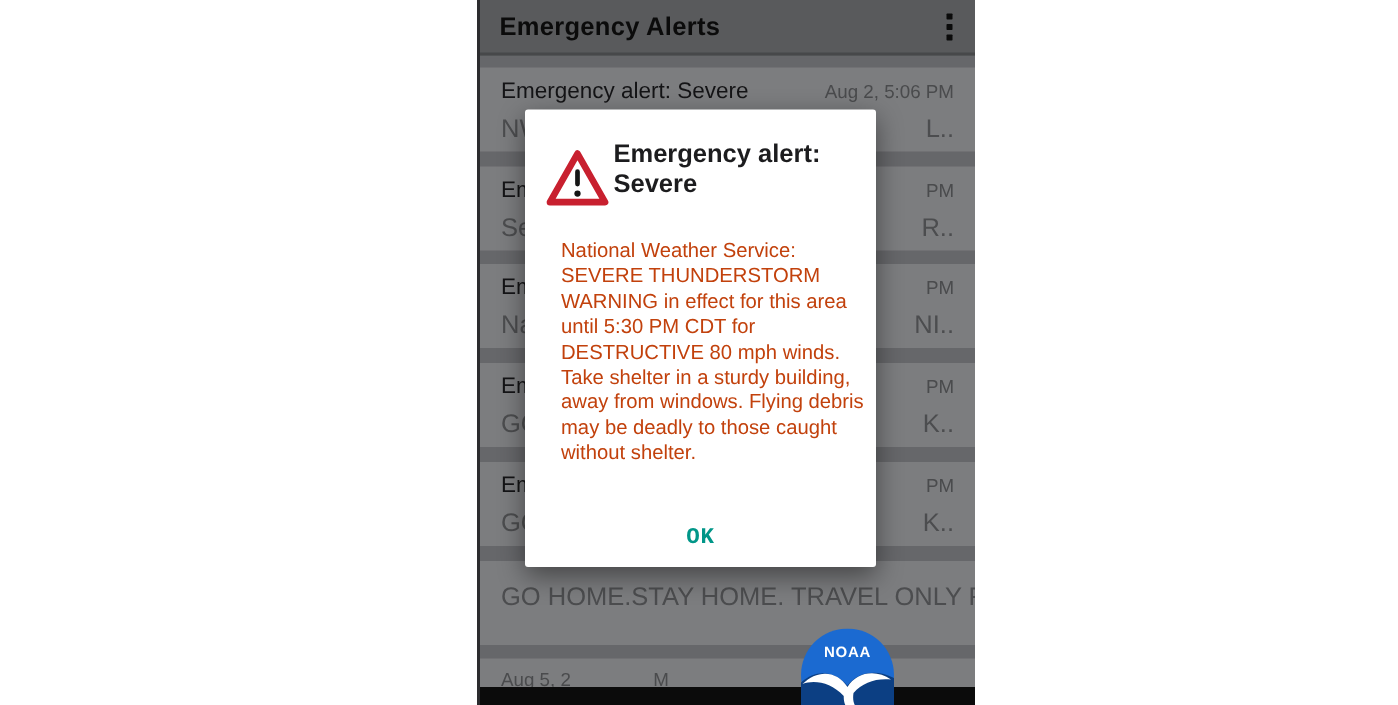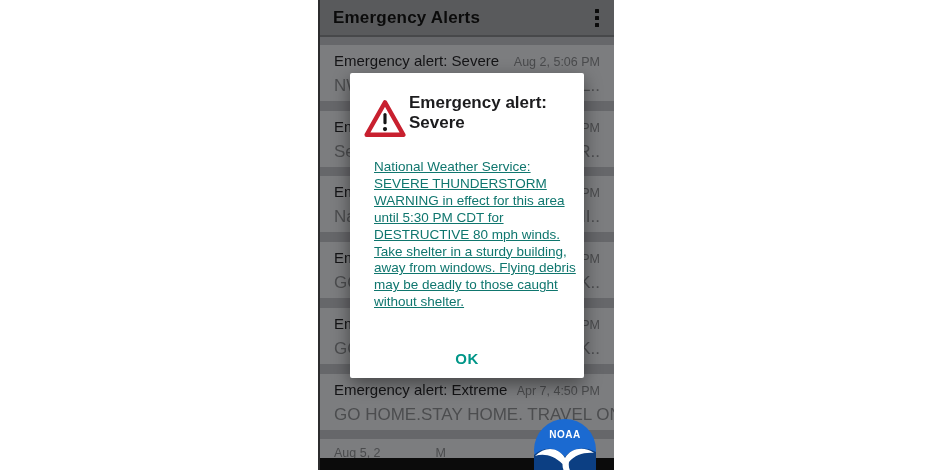--- a/index.html
+++ b/index.html
@@ -1,21 +1,21 @@
 <!DOCTYPE html>
 <html><head>
 <meta charset="utf-8">
 <style>
   * { margin:0; padding:0; box-sizing:border-box; }
   html,body { width:932px; height:470px; background:#ffffff; overflow:hidden;
               font-family:"Liberation Sans","DejaVu Sans",sans-serif; }
   .canvas { position:relative; width:932px; height:470px; background:#ffffff; }
 
   
-  .phone { position:absolute; left:318px; top:0; width:296px; height:470px;
+  .phone { position:absolute; left:318px; top:0; width:332px; height:470px;
            background:#66676a; overflow:hidden; border-left:2px solid #2c2c2e; }
 
   
   .app-header { position:absolute; left:0; top:0; width:100%; height:37px;
                 background:#595a5c; border-bottom:2px solid #47484a;
                 display:flex; align-items:center; justify-content:space-between;
                 padding:0 13px; }
   .app-title { font-size:17px; font-weight:bold; color:#0b0b0b; letter-spacing:0.2px; }
   .kebab { display:flex; flex-direction:column; gap:3px; padding:4px 2px; cursor:pointer; }
   .kebab span { width:4px; height:4px; background:#0b0b0b; border-radius:0.5px; }
@@ -40,25 +40,25 @@
 
   
   .dialog { position:absolute; left:30px; top:73px; width:234px; height:305px;
             background:#ffffff; border-radius:2px; z-index:10;
             box-shadow:0 6px 18px rgba(0,0,0,0.45); }
   .dlg-icon { position:absolute; left:14px; top:26px; width:42px; height:40px; }
   .dlg-head { position:absolute; left:59px; top:20px; font-size:17px; font-weight:bold;
               color:#1c1c1e; line-height:19.5px; }
   .dlg-title { white-space:pre-line; }
   .dlg-body { position:absolute; left:24px; top:86px; font-size:13.5px; line-height:16.9px;
-              color:#0f766e; white-space:pre;text-decoration:underline; }
+              color:#c2410c; white-space:pre; }
   .dlg-ok { position:absolute; left:0; top:271px; width:100%; text-align:center; }
   .dlg-ok button { background:none; border:none; color:#009688; font-weight:bold;
                    font-size:15px; letter-spacing:0.5px; cursor:pointer; padding:6px 18px;
-                   font-family:Liberation Sans, sans-serif; }
+                   font-family:Liberation Mono, monospace; }
 </style>
 </head>
 <body>
 
 <div class="canvas">
   <div class="phone">
 
     <header class="app-header">
       <span class="app-title">Emergency Alerts</span>
       <div class="kebab">
@@ -128,27 +128,20 @@
             <span class="row-time">PM</span>
 
           </span>
         </div>
         <div class="row-line2">
           <span class="row-sub-left">GO</span>
           <span class="row-sub-right">K..</span>
         </div>
       </div>
         <div class="row" style="top: 334.5px;">
-        <div class="row-line1">
-          <span class="row-title">Emergency alert: Extreme</span>
-          <span class="row-right">
-            <span class="row-time">Apr 7, 4:50 PM</span>
-
-          </span>
-        </div>
         <div class="row-line2">
           <span class="row-sub-left">GO HOME.STAY HOME. TRAVEL ONLY FOR WORK..</span>
           <span class="row-sub-right"></span>
         </div>
       </div>
         <div class="row" style="top: 400.2px;">
         <div class="row-line1">
           <span class="row-right">
             <span class="row-time">Aug 5, 2</span>
             <span class="row-time-end">M</span>

